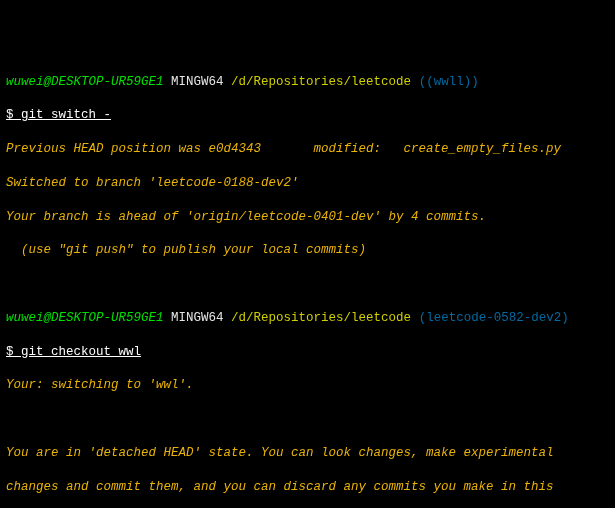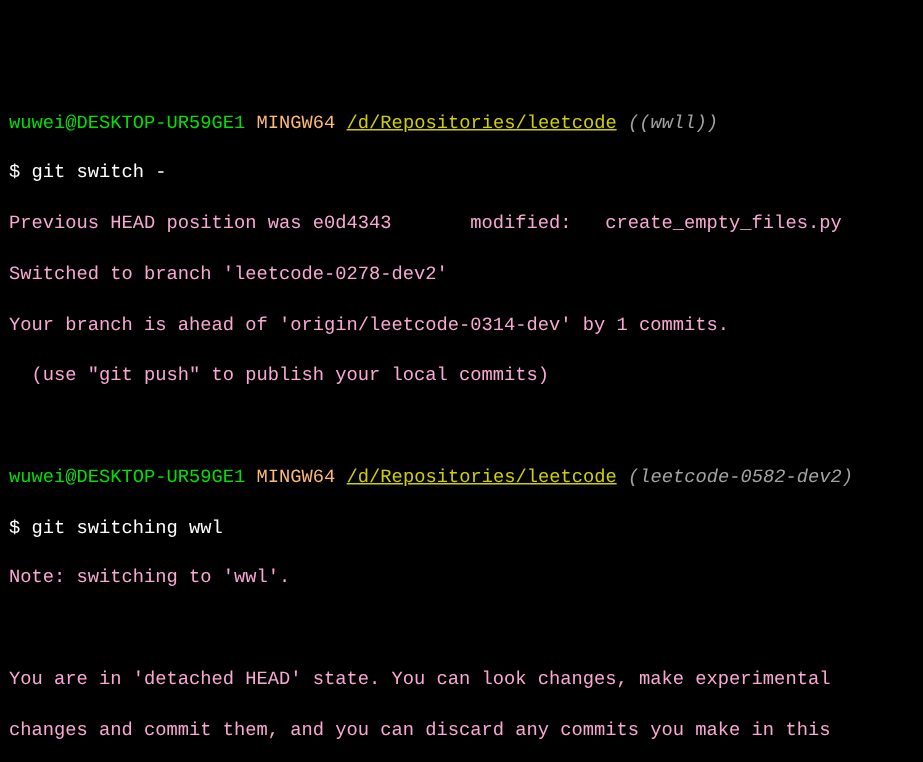--- a/index.html
+++ b/index.html
@@ -12,44 +12,44 @@
       font-family: 'Consolas', 'Courier New', monospace;
       font-size: 12.5px;
       line-height: 1.35;
       color: #c0c0c0;
       padding: 6px;
       width: 615px;
       height: 508px;
       overflow: hidden;
       white-space: pre-wrap;
     }
-    .user { color: #00e000; }
-    .host { color: #fdba74; }
-    .path { color: #d0d000; text-decoration: underline; }
-    .branch { color: #a3a3a3; font-style: italic; }
-    .cmd { color: #ffffff; }
-    .output { color: #f9a8d4; }
+    .user { color: #00e000; font-style: italic; }
+    .host { color: #e5e5e5; }
+    .path { color: #d0d000; }
+    .branch { color: #0369a1; }
+    .cmd { color: #ffffff; text-decoration: underline; }
+    .output { color: #eab308; font-style: italic; }
     .block { display: block; }
     .prompt-line { display: block; }
   </style>
 </head>
 <body>
 
 
 
 <span class="prompt-line"><span class="user">wuwei@DESKTOP-UR59GE1</span> <span class="host">MINGW64</span> <span class="path">/d/Repositories/leetcode</span> <span class="branch">((wwll))</span></span>
 <span class="cmd block">$ git switch -</span>
 <span class="output block">Previous HEAD position was e0d4343       modified:   create_empty_files.py</span>
-<span class="output block">Switched to branch 'leetcode-0278-dev2'</span>
-<span class="output block">Your branch is ahead of 'origin/leetcode-0314-dev' by 1 commits.</span>
+<span class="output block">Switched to branch 'leetcode-0188-dev2'</span>
+<span class="output block">Your branch is ahead of 'origin/leetcode-0401-dev' by 4 commits.</span>
 <span class="output block">  (use "git push" to publish your local commits)</span>
 <span class="block">&nbsp;</span>
 <span class="prompt-line"><span class="user">wuwei@DESKTOP-UR59GE1</span> <span class="host">MINGW64</span> <span class="path">/d/Repositories/leetcode</span> <span class="branch">(leetcode-0582-dev2)</span></span>
-<span class="cmd block">$ git switching wwl</span>
-<span class="output block">Note: switching to 'wwl'.</span>
+<span class="cmd block">$ git checkout wwl</span>
+<span class="output block">Your: switching to 'wwl'.</span>
 <span class="block">&nbsp;</span>
 <span class="output block">You are in 'detached HEAD' state. You can look changes, make experimental</span>
 <span class="output block">changes and commit them, and you can discard any commits you make in this</span>
 
 
 
 
 
 
 

